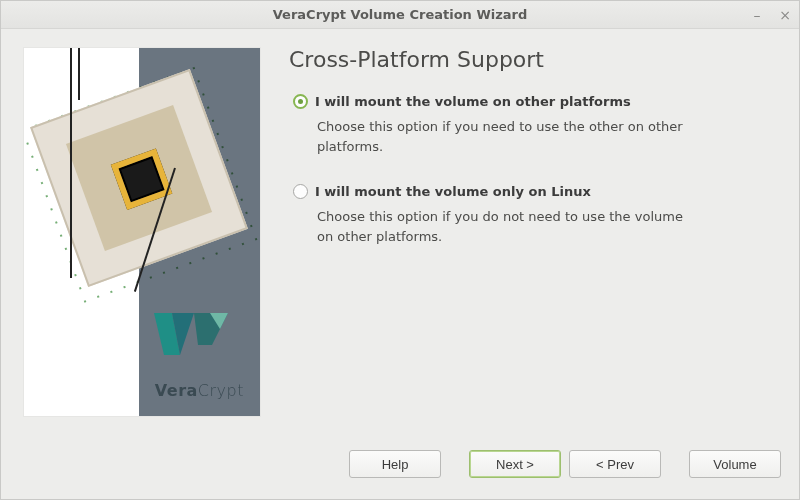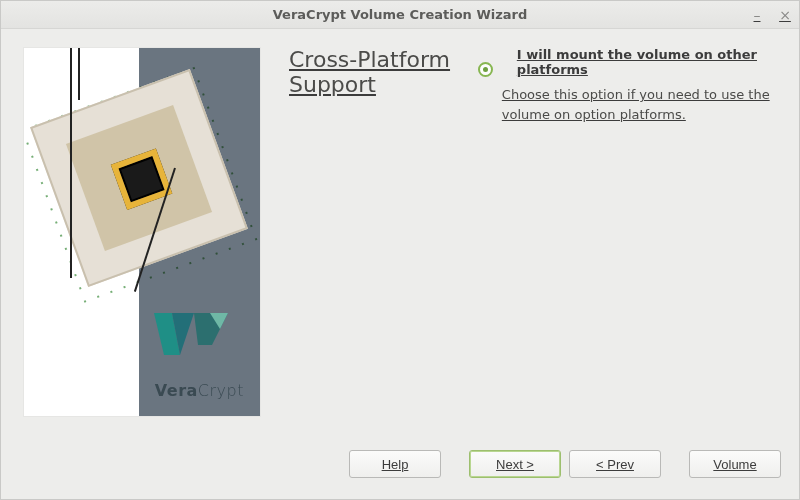--- a/index.html
+++ b/index.html
@@ -9,21 +9,21 @@
     font-family: "DejaVu Sans", "Liberation Sans", Arial, sans-serif;
     font-size: 13px;
     color: #3c3c3c;
     background: #e8e8e6;
     overflow: hidden;
   }
   .window {
     width: 800px; height: 500px;
     background: #ededeb;
     border: 1px solid #c9c9c7;
-    display: flex; flex-direction: column; text-decoration: underline;
+    display: flex; flex-direction: column;
   }
   .titlebar {
     height: 28px;
     background: linear-gradient(#ececea, #e3e3e1);
     border-bottom: 1px solid #d6d6d4;
     display: flex; align-items: center;
     padding: 0 6px 0 10px;
     position: relative;
   }
   .titlebar .title {
@@ -51,36 +51,36 @@
   }
   .sidebar-graphic {
     width: 238px; height: 370px;
     background: #fff;
     position: relative;
     overflow: hidden;
     border: 1px solid #e6e6e4;
   }
   .main {
     flex: 1;
-    display: flex; flex-direction: row;
+    display: flex; flex-direction: column;
     padding-top: 0;
   }
   .heading {
     font-size: 22px;
     font-weight: 400;
     color: #4b4b49;
     margin: 0 0 22px 0;
   }
   .option {
     margin-bottom: 28px;
     padding-left: 4px;
   }
   .option-row {
     display: flex; align-items: flex-end;
-    gap: 24px;
+    gap: 7px;
     margin-bottom: 8px;
   }
   .radio {
     width: 15px; height: 15px;
     border-radius: 50%;
     border: 1px solid #a7a7a5;
     background: #fdfdfd;
     position: relative;
     flex-shrink: 0;
   }
@@ -226,24 +226,29 @@
     </div>
 
     <div class="main">
       <h1 class="heading">Cross-Platform Support</h1>
 
       <div class="option">
         <div class="option-row">
           <span class="radio checked"></span>
           <span class="option-label">I will mount the volume on other platforms</span>
         </div>
-        <div class="option-desc">Choose this option if you need to use the volume on option platforms.</div>
+        <div class="option-desc">Choose this option if you need to use the other on other platforms.</div>
       </div>
 
       <div class="option">
+        <div class="option-row">
+          <span class="radio"></span>
+          <span class="option-label">I will mount the volume only on Linux</span>
+        </div>
+        <div class="option-desc">Choose this option if you do not need to use the volume on other platforms.</div>
       </div>
     </div>
 
   </div>
 
   <div class="footer">
     <button class="btn">Help</button>
     <span class="gap"></span>
     <button class="btn default">Next &gt;</button>
     <button class="btn">&lt; Prev</button>

